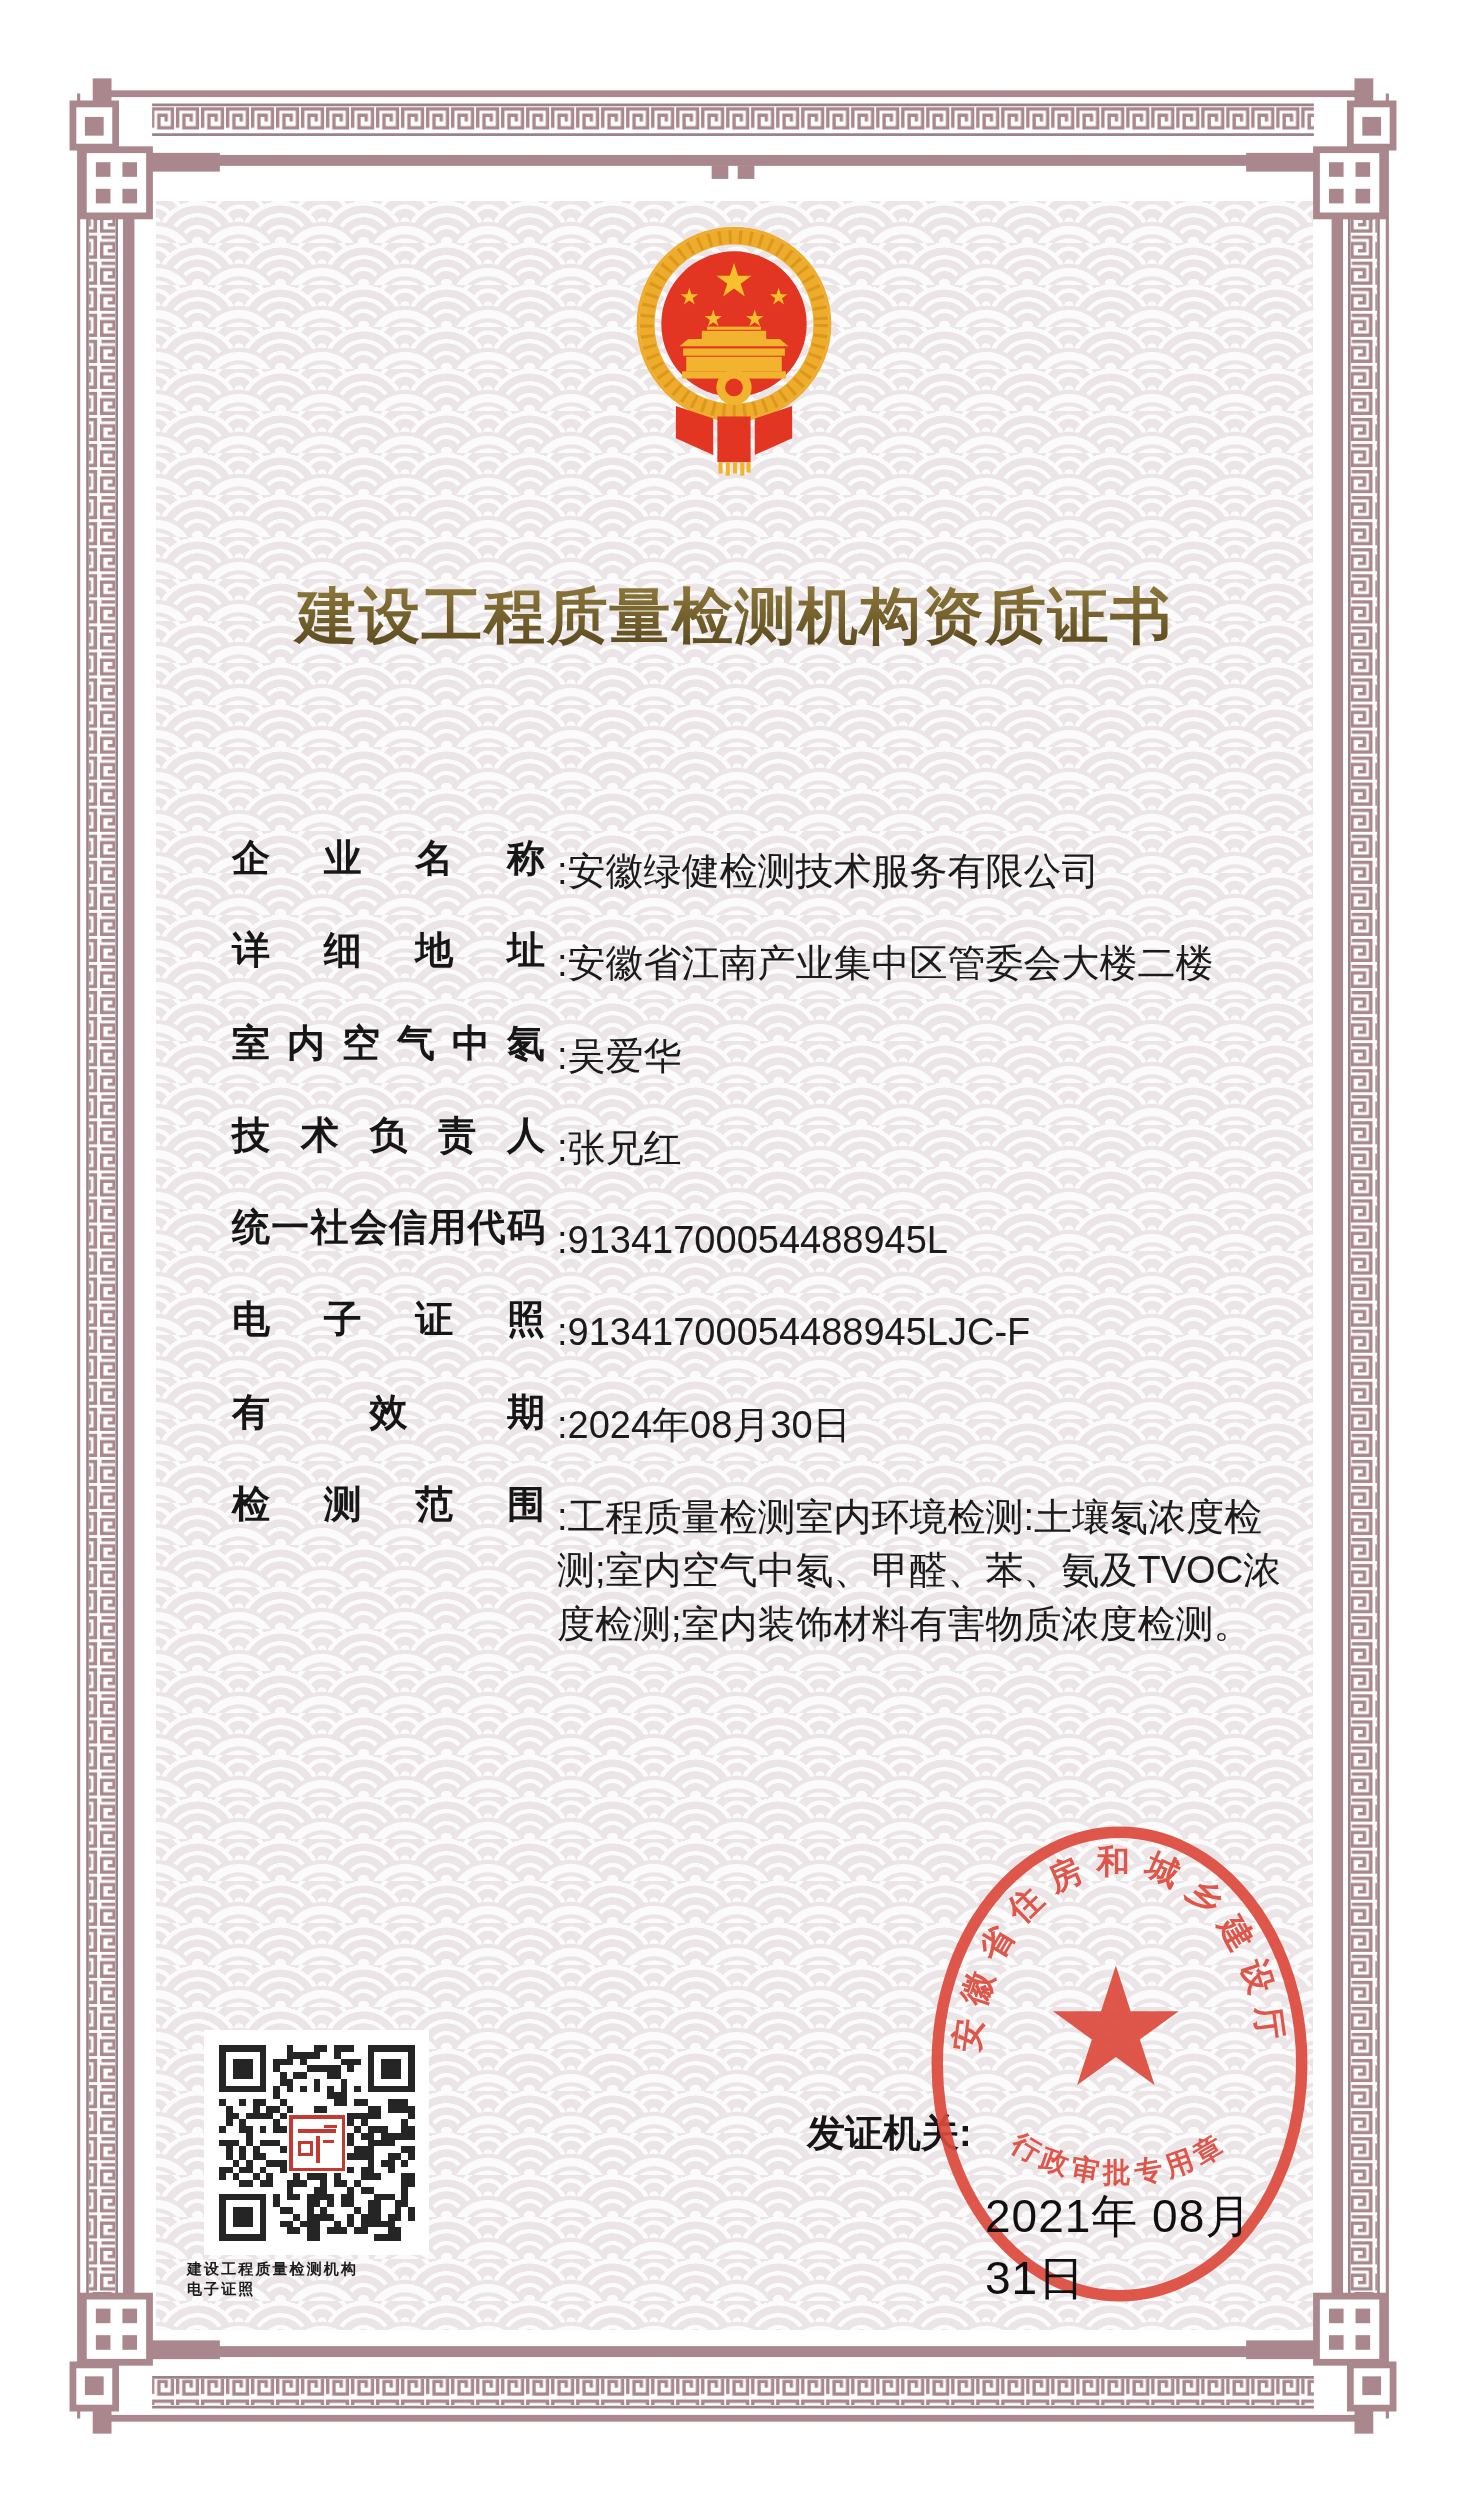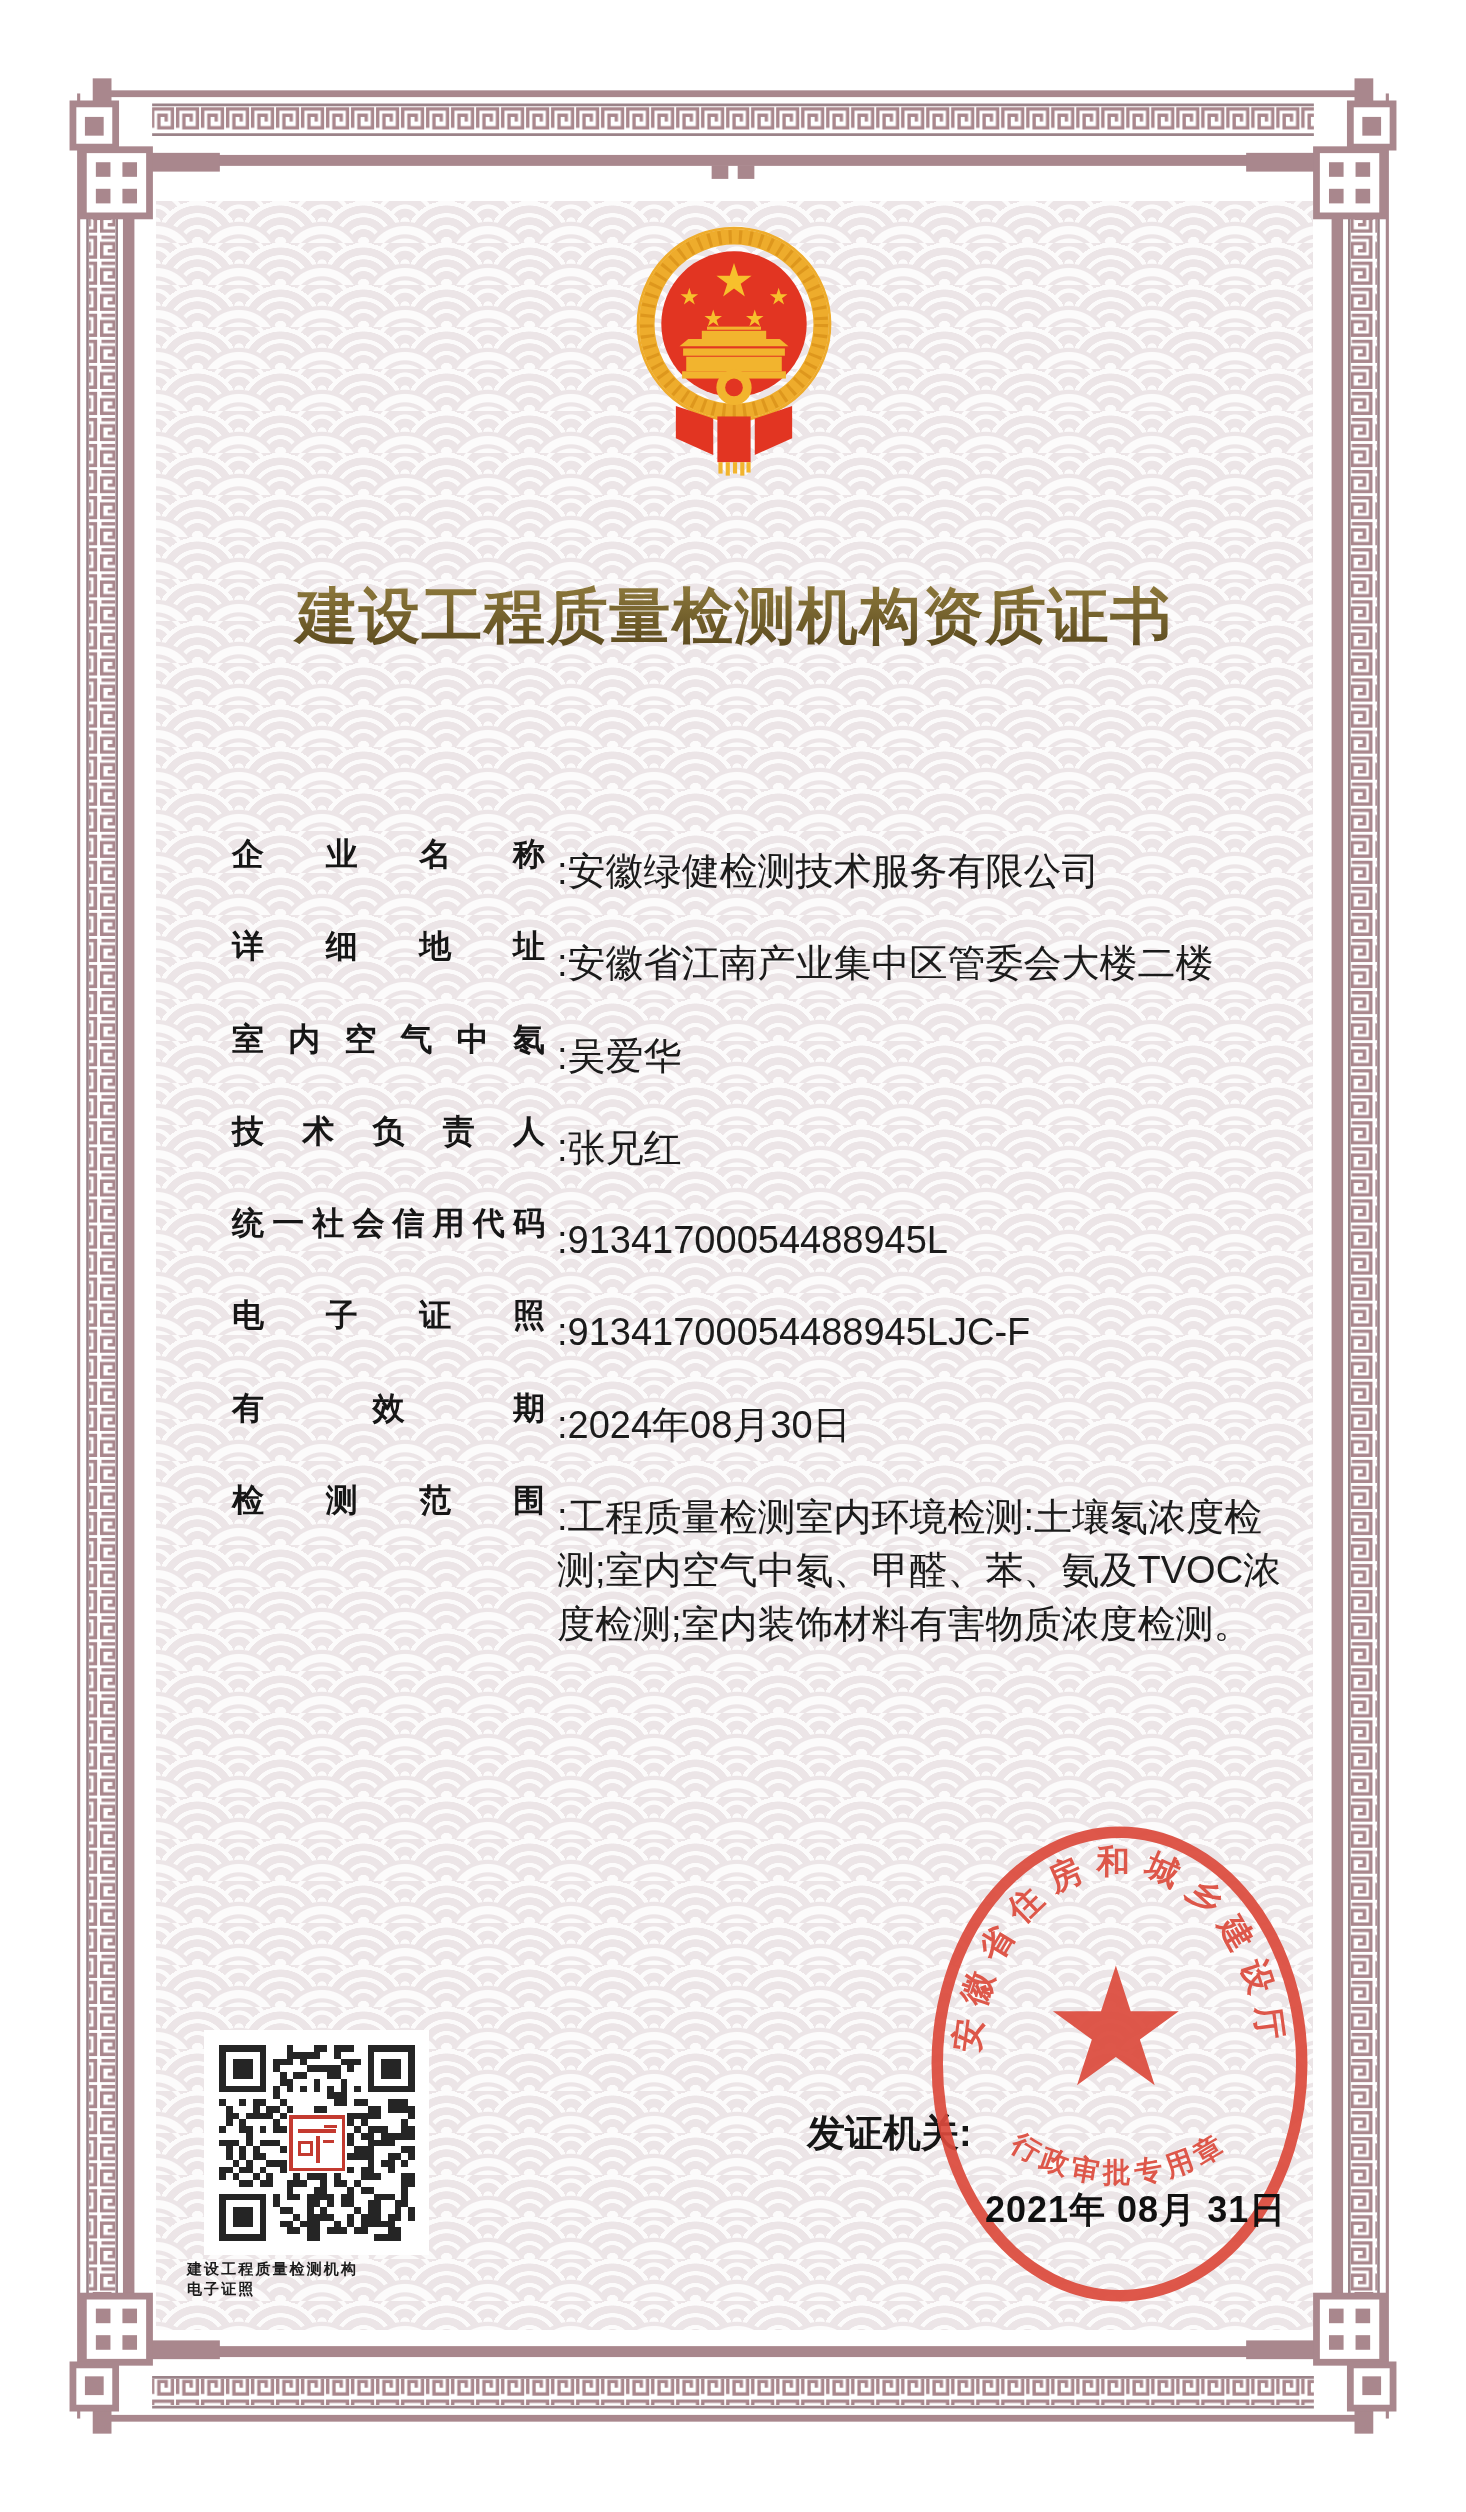--- a/index.html
+++ b/index.html
@@ -24,41 +24,41 @@
     background-size:83px 42px;}
   
   #emblem{position:absolute;left:479px;top:14px;width:198px;height:270px;}
   
   #title{position:absolute;left:0;top:375px;width:100%;text-align:center;
     font-size:61px;font-weight:bold;letter-spacing:1.6px;color:#6b5926;
     background:linear-gradient(180deg,var(--title-gold,#8a763a) 15%,var(--title-gold-dark,#5a491e) 90%);
     -webkit-background-clip:text;background-clip:text;-webkit-text-fill-color:transparent;}
   
   .row{position:absolute;left:0;width:100%;height:0;}
-  .lab{position:absolute;left:76px;top:0;width:313px;font-size:32px;font-weight:bold;
+  .lab{position:absolute;left:76px;top:0;width:313px;font-size:38px;font-weight:bold;
        color:var(--ink,#161616);text-align:justify;text-align-last:justify;white-space:normal;}
   .val{position:absolute;left:401px;top:11.5px;width:730px;font-size:38px;line-height:1.42;
        color:var(--value-ink,#1b1b1b);font-weight:500;}
   .r0{top:632px}.r1{top:724px}.r2{top:817px}.r3{top:909px}
   .r4{top:1001px}.r5{top:1093px}.r6{top:1186px}.r7{top:1278px}
   
   #qr-box{position:absolute;left:48px;top:1829px;width:225px;height:225px;background:#ffffff;
           display:flex;align-items:center;justify-content:center;}
   .qr-cap{position:absolute;left:31px;width:261px;text-align:left;
           font-family:"Liberation Serif","DejaVu Serif",serif;font-weight:bold;
           font-size:15px;letter-spacing:2.1px;color:#1c1c1c;}
   #qr-cap1{top:2059px;}
   #qr-cap2{top:2079px;}
   
   #issuer{position:absolute;left:651px;top:1907px;font-size:38px;font-weight:bold;color:var(--ink,#161616);}
   #seal{position:absolute;left:763px;top:1613px;width:401px;height:500px;opacity:.92;}
   .seal-stroke{stroke:var(--seal-red,#dc4a3c);fill:none;}
   .seal-fill{fill:var(--seal-red,#dc4a3c);}
   .seal-text{fill:var(--seal-red,#dc4a3c);font-weight:bold;font-family:"Liberation Sans",sans-serif;}
-  #date{position:absolute;left:829px;top:1985px;font-size:36px;font-weight:bold;
+  #date{position:absolute;left:829px;top:1985px;font-size:46px;font-weight:normal;
         letter-spacing:1px;color:#101010;}
 </style>
 </head>
 <body>
 
 <div id="page">
 
   <svg id="frame" viewBox="0 0 2814 4821">
     <defs>
       <pattern id="mh" width="48" height="50" patternUnits="userSpaceOnUse">

